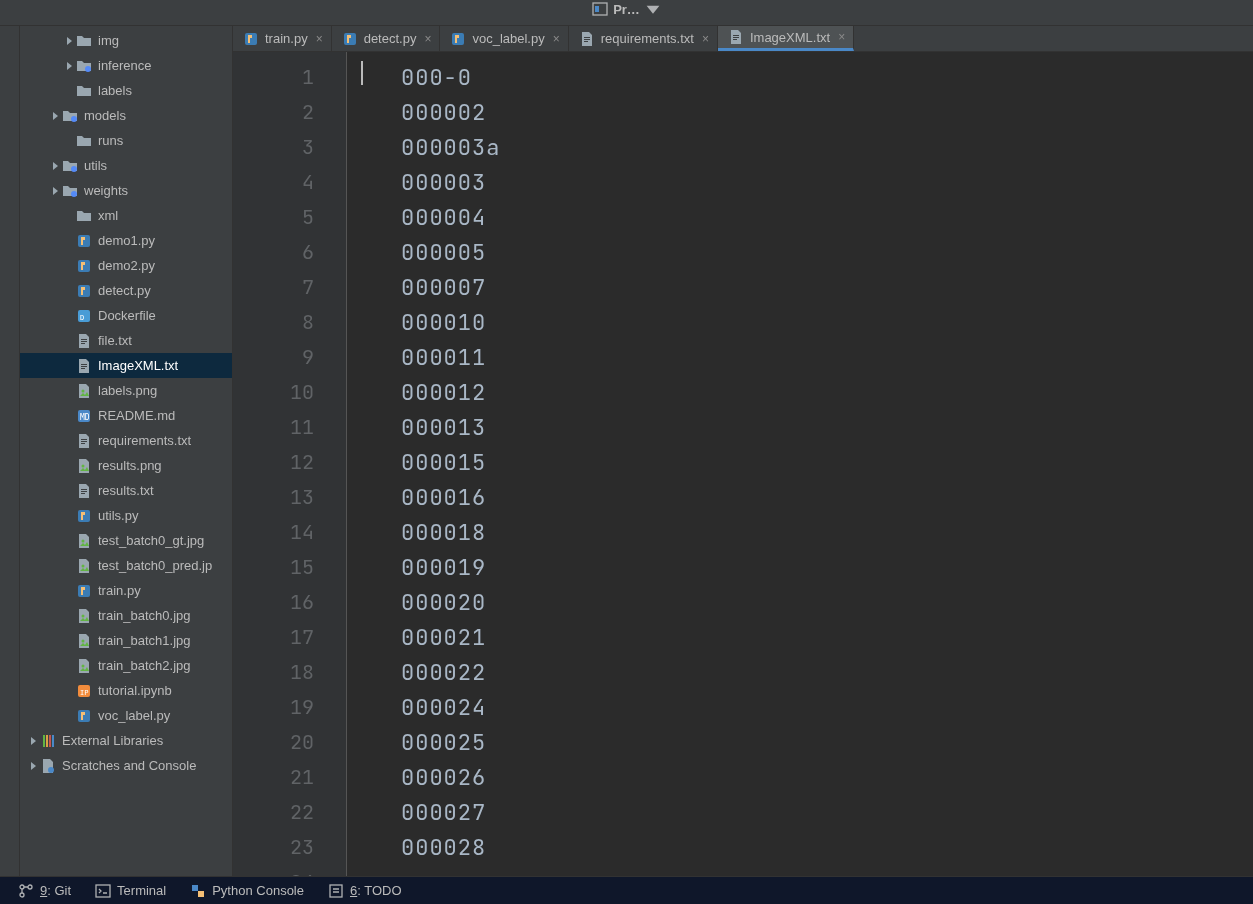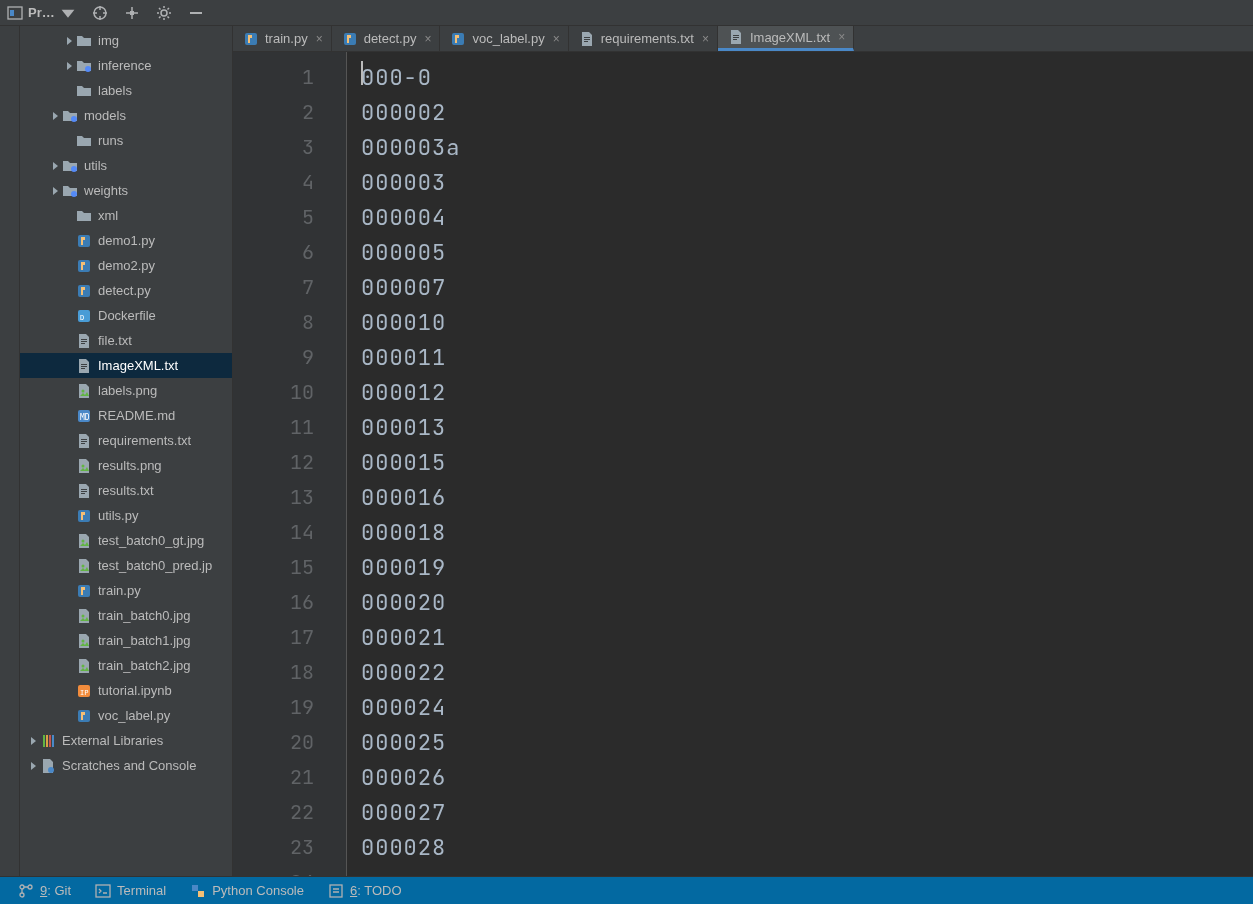--- a/index.html
+++ b/index.html
@@ -15,20 +15,21 @@
     flex-direction: column;
   }
   .toolbar {
     height: 26px;
     background: #3c3f41;
     border-bottom: 1px solid #323232;
     display: flex;
     align-items: center;
     padding: 0 6px;
     gap: 14px;
+    flex-direction: column;
   }
   .toolbar .proj-label {
     display: flex;
     align-items: center;
     gap: 4px;
     color: #bbbbbb;
     font-weight: bold;
   }
   .toolbar .icon-btn {
     width: 18px;
@@ -150,33 +151,33 @@
   }
   .code {
     flex:1;
     padding-top:8px;
     padding-left:14px;
     color:#a9b7c6;
     position:relative;
     overflow:hidden;
   }
   .line { height:35px; line-height:35px; }
-  .code-line { height:35px; line-height:35px; white-space:pre; font-size:22px; letter-spacing:1px; }
+  .code-line { height:35px; line-height:35px; white-space:pre; font-size:22px; letter-spacing:1px;padding-left:40px; }
   .code .caret {
     position:absolute;
     top:9px;
     left:14px;
     width:2px;
     height:24px;
     background:#bbbbbb;
   }
 
   .statusbar {
     height:28px;
-    background:#0369a1;
+    background:#0f172a;
     border-top:1px solid #323232;
     display:flex;
     align-items:center;
     padding: 0 18px;
     gap: 24px;
     color:#bbbbbb;
   }
   .statusbar .sb-item { display:flex; align-items:center; gap:6px; }
   .statusbar .sb-item .ic { width:16px; height:16px; display:inline-flex; }
   .statusbar .num { text-decoration: underline; }

